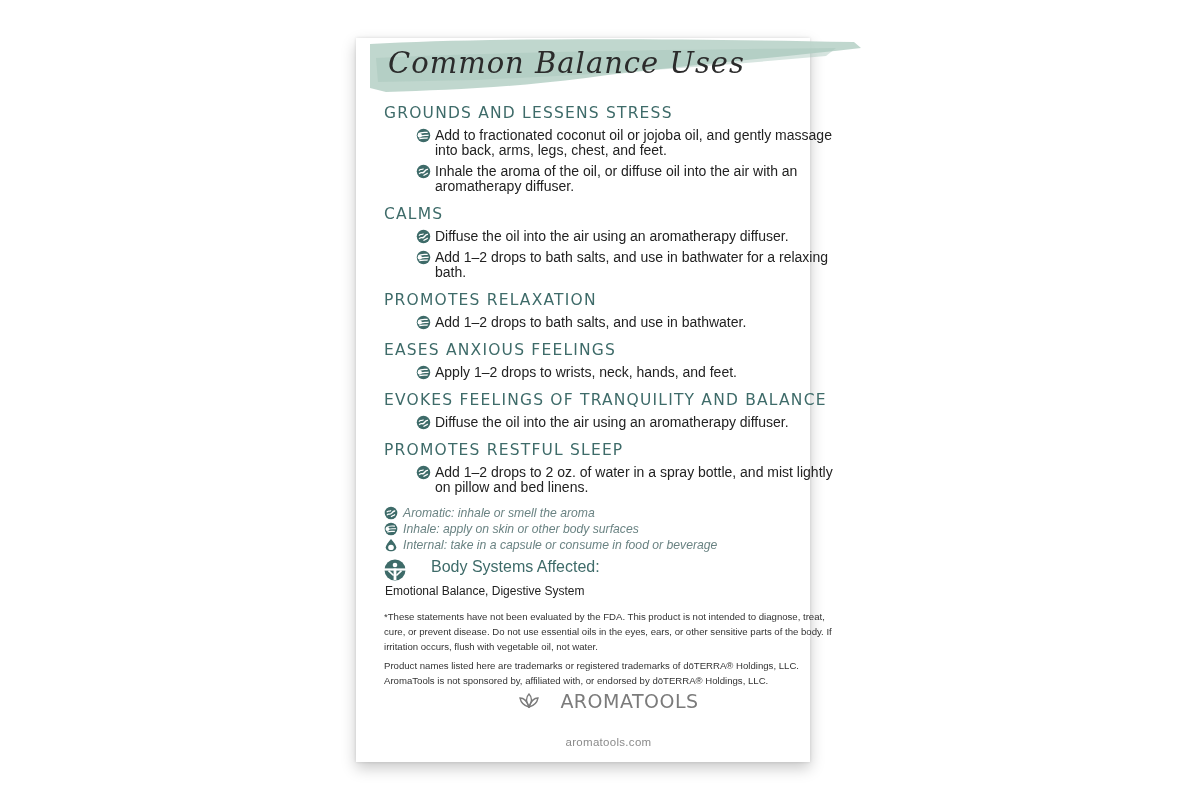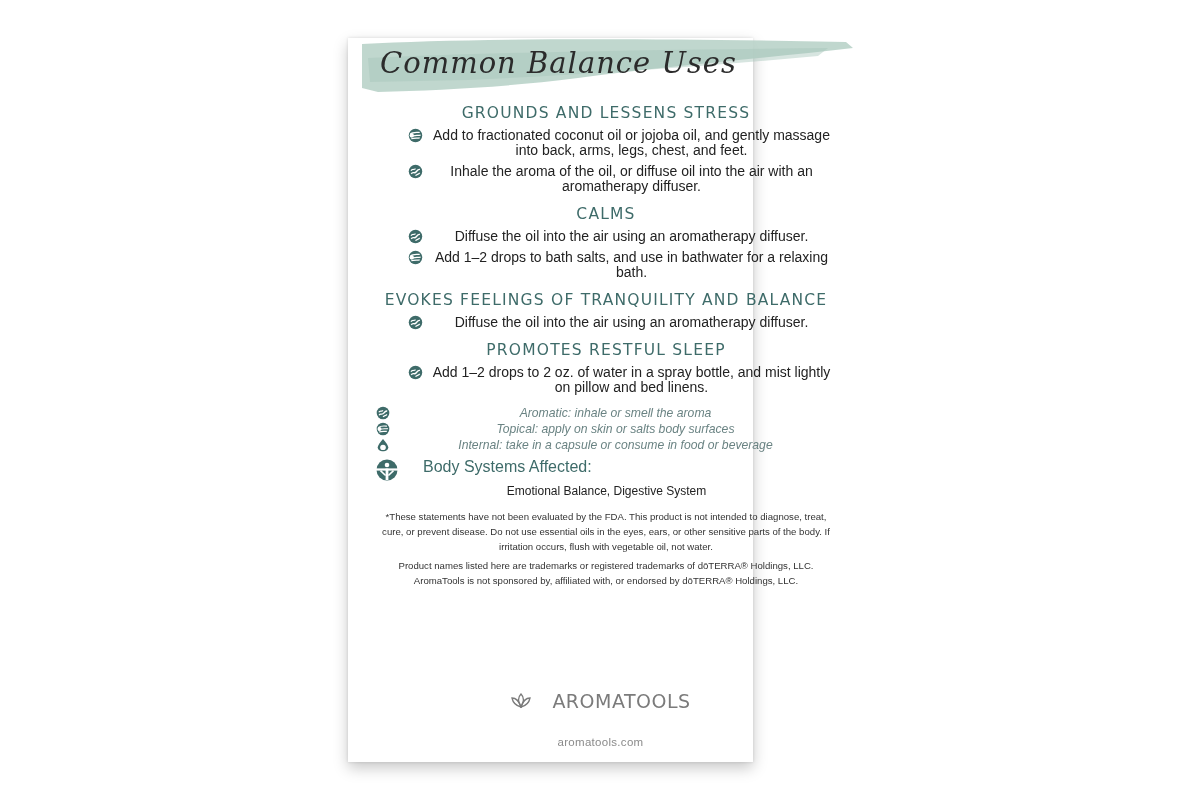--- a/index.html
+++ b/index.html
@@ -1,33 +1,33 @@
 <!DOCTYPE html>
 <html><head>
 <meta charset="utf-8">
 <style>
   html, body { margin:0; padding:0; }
   body {
     width:1200px; height:800px; background:#ffffff; position:relative; overflow:hidden;
     font-family:"Liberation Sans", sans-serif;
   }
   .card {
-    position:absolute; left:348px; top:38px; width:405px; height:724px;
+    position:absolute; left:356px; top:38px; width:454px; height:724px;
     background:#ffffff;
     box-shadow: 0 6px 14px rgba(0,0,0,0.22), 0 0 3px rgba(0,0,0,0.12);
   }
   .wash {
     position:absolute; left:0; top:0; width:505px; height:60px;
   }
   .title {
     position:absolute; left:32px; top:8px;
     font-family:"DejaVu Serif", serif; font-style:italic;
     font-size:29px; color:#2b2b2b; letter-spacing:1px; white-space:nowrap;
   }
-  .content { position:absolute; left:28px; top:64px; width:460px;text-align:center; }
+  .content { position:absolute; left:28px; top:64px; width:460px; }
   .section { margin-bottom:9px; }
   .heading {
     font-family:"DejaVu Sans", sans-serif; font-size:15.5px; letter-spacing:1.2px;
     color:#3e6b69; margin:0 0 4px 0; height:22px; line-height:22px; font-weight:500;
   }
   .use {
     position:relative; padding-left:51px; font-size:14px; line-height:15px;
     color:#222; margin-bottom:6px;
   }
   .use .ico { position:absolute; left:32px; top:0; width:15px; height:15px; }
@@ -112,22 +112,38 @@
         <span>Diffuse the oil into the air using an aromatherapy diffuser.</span>
       </div>
       <div class="use">
         <svg class="ico">
             <use href="#sym-topical"></use>
           </svg>
         <span>Add 1–2 drops to bath salts, and use in bathwater for a relaxing bath.</span>
       </div>
     </div>
 
-
-    <div class="section">
+    <div class="section">
+      <div class="heading">PROMOTES RELAXATION</div>
+      <div class="use">
+        <svg class="ico">
+            <use href="#sym-topical"></use>
+          </svg>
+        <span>Add 1–2 drops to bath salts, and use in bathwater.</span>
+      </div>
+    </div>
+
+    <div class="section">
+      <div class="heading">EASES ANXIOUS FEELINGS</div>
+      <div class="use">
+        <svg class="ico">
+            <use href="#sym-topical"></use>
+          </svg>
+        <span>Apply 1–2 drops to wrists, neck, hands, and feet.</span>
+      </div>
     </div>
 
     <div class="section">
       <div class="heading">EVOKES FEELINGS OF TRANQUILITY AND BALANCE</div>
       <div class="use">
         <svg class="ico">
             <use href="#sym-aromatic"></use>
           </svg>
         <span>Diffuse the oil into the air using an aromatherapy diffuser.</span>
       </div>
@@ -147,21 +163,21 @@
       <div class="legend-row">
         <svg class="ico">
             <use href="#sym-aromatic"></use>
           </svg>
         <span>Aromatic: inhale or smell the aroma</span>
       </div>
       <div class="legend-row">
         <svg class="ico">
             <use href="#sym-topical"></use>
           </svg>
-        <span>Topical: apply on skin or salts body surfaces</span>
+        <span>Inhale: apply on skin or other body surfaces</span>
       </div>
       <div class="legend-row">
         <svg class="ico">
             <use href="#sym-internal"></use>
           </svg>
         <span>Internal: take in a capsule or consume in food or beverage</span>
       </div>
     </div>
 
     <div class="bsa">

